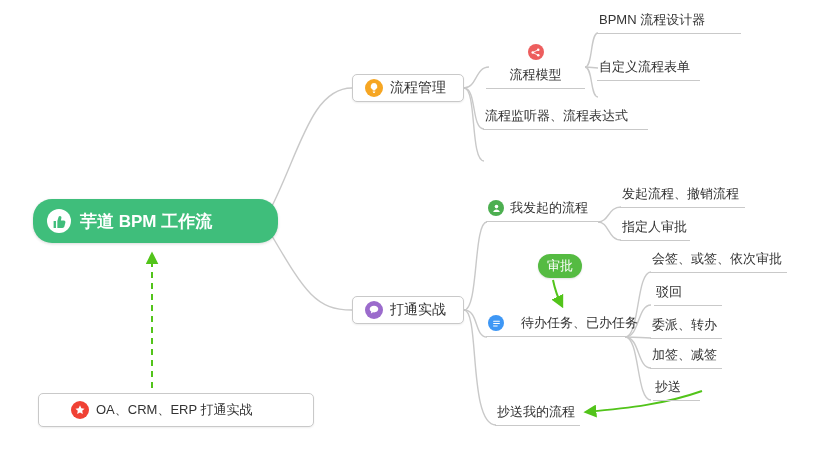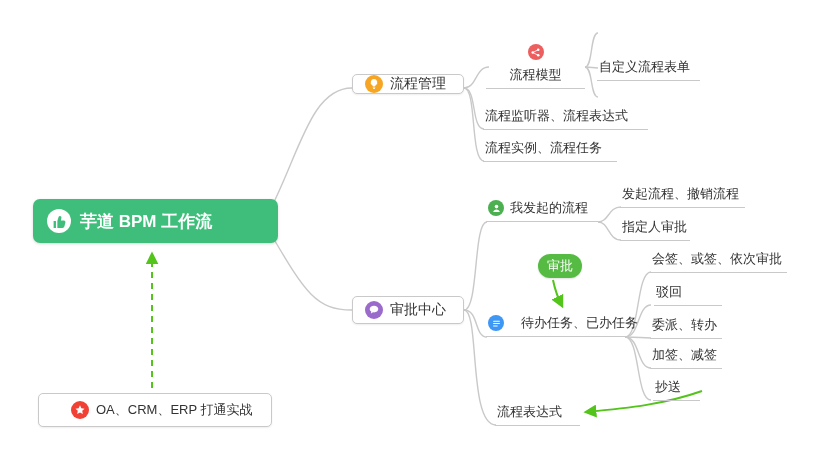--- a/index.html
+++ b/index.html
@@ -8,21 +8,21 @@
   .canvas { position:relative; width:814px; height:453px; background:#fff; overflow:hidden; }
   svg.links { position:absolute; left:0; top:0; width:814px; height:453px; }
 
   .node {
     position:absolute; display:flex; align-items:center; gap:7px;
     background:#fff; border:1px solid #c9c9c9; border-radius:5px;
     font-size:14px; color:#333; padding:0 12px;
     box-shadow:0 1px 2px rgba(0,0,0,.07); white-space:nowrap;
   }
   .root {
-    background:#3FBE7B; border:none; border-radius:7px; color:#fff;
+    background:#3FBE7B; border:none; border-radius:19px; color:#fff;
     font-size:17px; font-weight:600; gap:9px; box-shadow:0 1px 3px rgba(0,0,0,.15);
   }
   .leaf {
     position:absolute; display:flex; align-items:center; gap:6px;
     font-size:13px; color:#333; border-bottom:1px solid #c9c9c9;
     padding:0 2px 4px 2px; white-space:nowrap;
   }
   .icon-circle {
     width:16px; height:16px; border-radius:50%;
     display:inline-flex; align-items:center; justify-content:center; flex:none;
@@ -79,21 +79,21 @@
 
   <div class="node root" style="left:33px; top:199px; width:245px; height:44px; padding:0 14px;">
     <span class="icon-circle">
       <svg viewBox="0 0 14 14">
           <path fill="#3FBE7B" d="M1.5 6.5h2.2V13H1.5zM5 13h4.6c1 0 1.8-.7 2-1.6l.9-3.4c.2-1-.5-1.9-1.5-1.9H8.3l.5-2.6C9 2.6 8.3 1.8 7.4 1.8c-.5 0-1 .3-1.2.8L5 6.5z"></path>
         </svg>
     </span>
     <span>芋道 BPM 工作流</span>
   </div>
 
-  <div class="node" style="left:352px; top:74px; width:112px; height:20px;">
+  <div class="node" style="left:352px; top:74px; width:112px; height:28px;">
     <span class="icon-circle" style="background:#F6A623;">
       <svg viewBox="0 0 14 14" fill="#fff">
           <path d="M7 1.2a3.9 3.9 0 0 0-2.2 7.1c.4.3.7.7.7 1.2h3c0-.5.3-.9.7-1.2A3.9 3.9 0 0 0 7 1.2z"></path>
           <rect x="5.4" y="10.2" width="3.2" height="1" rx=".5"></rect>
           <rect x="5.8" y="11.7" width="2.4" height="1" rx=".5"></rect>
         </svg>
     </span>
     <span>流程管理</span>
   </div>
 
@@ -102,38 +102,38 @@
       <svg viewBox="0 0 14 14">
           <path d="M3.5 7l7-3.5M3.5 7l7 3.5" stroke="#fff" stroke-width="1.1" fill="none"></path>
           <circle cx="3.5" cy="7" r="1.6" fill="#fff"></circle>
           <circle cx="10.5" cy="3.5" r="1.6" fill="#fff"></circle>
           <circle cx="10.5" cy="10.5" r="1.6" fill="#fff"></circle>
         </svg>
     </span>
     <span>流程模型</span>
   </div>
 
+  <div class="leaf" style="left:597px; top:11px; width:144px;">
+    <span>BPMN 流程设计器</span>
+  </div>
   <div class="leaf" style="left:597px; top:58px; width:103px;">
     <span>自定义流程表单</span>
   </div>
 
   <div class="leaf" style="left:483px; top:107px; width:165px;">
     <span>流程监听器、流程表达式</span>
-  </div>
-  <div class="leaf" style="left:483px; top:139px; width:134px;">
-    <span>流程实例、流程任务</span>
   </div>
 
   <div class="node" style="left:352px; top:296px; width:112px; height:28px;">
     <span class="icon-circle" style="background:#9B6BCC;">
       <svg viewBox="0 0 14 14" fill="#fff">
           <path d="M7 2C4.2 2 2 3.7 2 5.8c0 1.2.7 2.3 1.8 3L3.4 11l2.4-1.3c.4.1.8.1 1.2.1 2.8 0 5-1.7 5-3.9S9.8 2 7 2z"></path>
         </svg>
     </span>
-    <span>审批中心</span>
+    <span>打通实战</span>
   </div>
 
   <div class="leaf" style="left:486px; top:199px; width:112px;">
     <span class="icon-circle" style="background:#4CAF50;">
       <svg viewBox="0 0 14 14" fill="#fff">
           <circle cx="7" cy="4.6" r="2.3"></circle>
           <path d="M2.8 11.6c.5-2.2 2.1-3.4 4.2-3.4s3.7 1.2 4.2 3.4z"></path>
         </svg>
     </span>
     <span>我发起的流程</span>
@@ -169,24 +169,24 @@
     <span>委派、转办</span>
   </div>
   <div class="leaf" style="left:650px; top:346px; width:72px;">
     <span>加签、减签</span>
   </div>
   <div class="leaf" style="left:653px; top:378px; width:47px;">
     <span>抄送</span>
   </div>
 
   <div class="leaf" style="left:495px; top:403px; width:85px;">
-    <span>流程表达式</span>
+    <span>抄送我的流程</span>
   </div>
 
-  <div class="node" style="left:38px; top:393px; width:234px; height:34px; font-size:13px;padding-left:32px;">
+  <div class="node" style="left:38px; top:393px; width:276px; height:34px; font-size:13px;padding-left:32px;">
     <span class="icon-circle" style="background:#F04134;">
       <svg viewBox="0 0 14 14" fill="#fff">
           <path d="M7 1.6l1.6 3.4 3.7.4-2.7 2.5.7 3.7L7 9.8l-3.3 1.8.7-3.7L1.7 5.4l3.7-.4z"></path>
         </svg>
     </span>
     <span>OA、CRM、ERP 打通实战</span>
   </div>
 
 </div>
 

